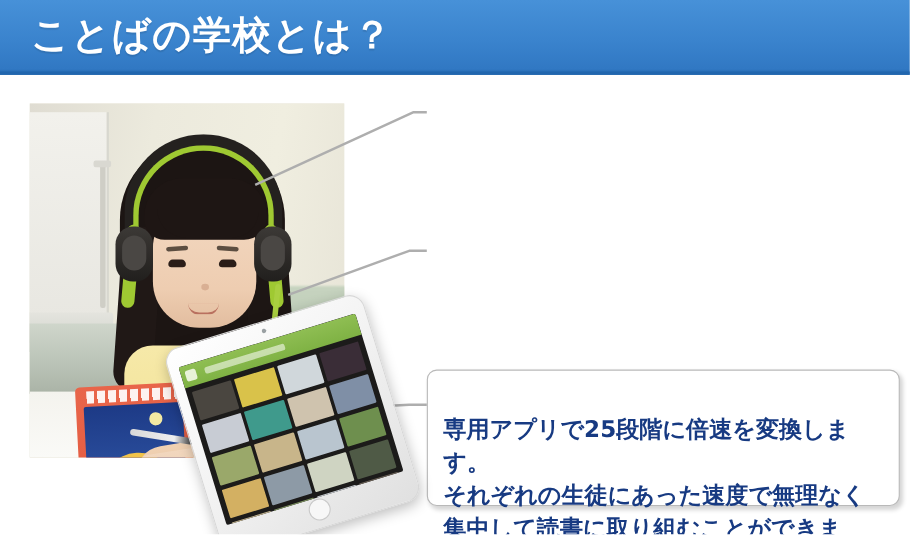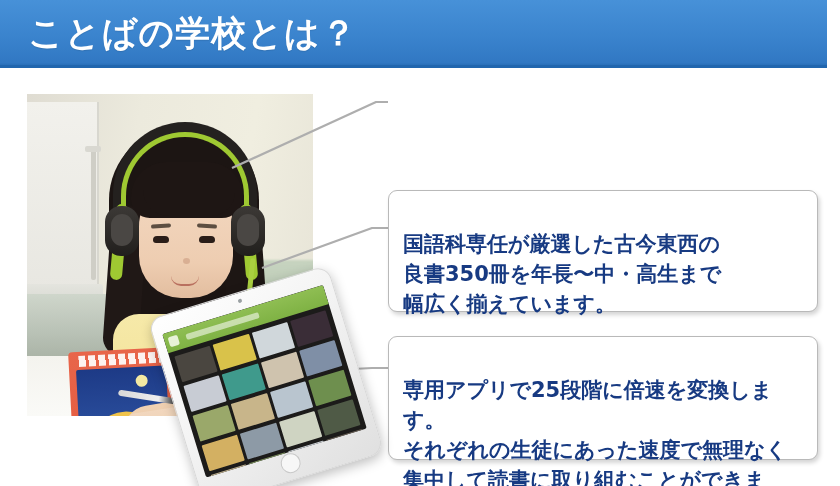--- a/index.html
+++ b/index.html
@@ -570,24 +570,19 @@
     </div>
     <div class="home"></div>
   </div>
 
   <svg class="leaders" viewBox="0 0 840 486">
     <polyline points="232,168 376,102 388,102" fill="none" stroke="#aeaeae" stroke-width="2.2" stroke-linejoin="round"></polyline>
     <polyline points="262,268 372,228 388,228" fill="none" stroke="#aeaeae" stroke-width="2.2" stroke-linejoin="round"></polyline>
     <polyline points="296,372 372,368 388,368" fill="none" stroke="#aeaeae" stroke-width="2.2" stroke-linejoin="round"></polyline>
   </svg>
 
-  <div class="callout" id="callout-2">
-    <span class="txt">国語科専任が厳選した古今東西の
-良書350冊を年長〜中・高生まで
-幅広く揃えています。</span>
-  </div>
   <div class="callout" id="callout-3">
     <span class="txt">専用アプリで25段階に倍速を変換します。
 それぞれの生徒にあった速度で無理なく
 集中して読書に取り組むことができます。</span>
   </div>
 
 </div>
 
 </body></html>

